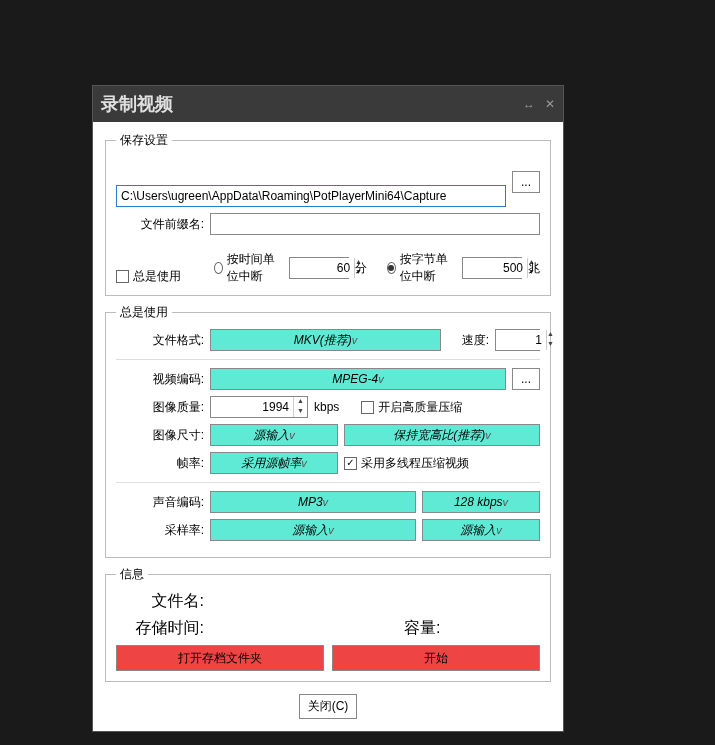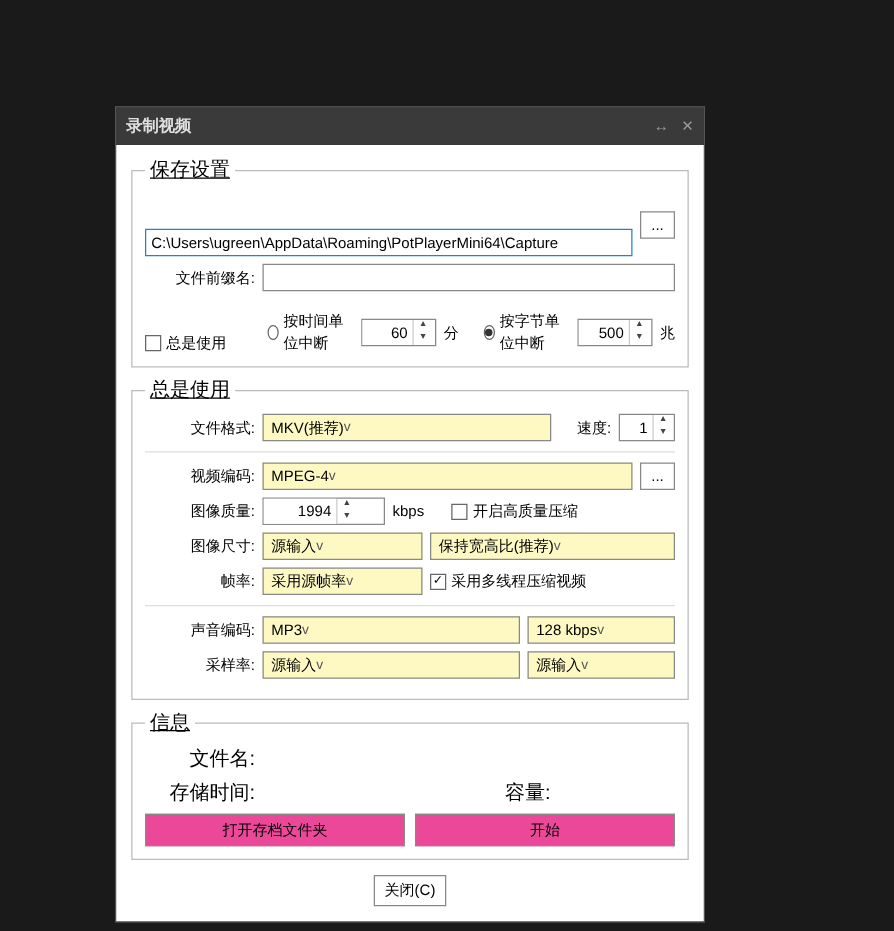--- a/index.html
+++ b/index.html
@@ -15,37 +15,36 @@
       border: 1px solid #555;
     }
     .titlebar {
       display: flex;
       align-items: center;
       justify-content: space-between;
       padding: 6px 8px;
       background: #3a3a3a;
       color: #e0e0e0;
     }
-    .titlebar-title { font-size: 13px; font-weight: bold; }
+    .titlebar-title { font-size: 18px; font-weight: bold; }
     .titlebar-controls { display: flex; gap: 10px; }
     .titlebar-btn { color: #999; cursor: pointer; font-size: 12px; }
     .body {
       background: #fff;
       padding: 10px 12px 12px 12px;
     }
     fieldset {
       border: 1px solid #bbb;
       padding: 8px 10px 10px 10px;
       margin-bottom: 8px;
       position: relative;
     }
     legend {
       padding: 0 4px;
-      font-size: 16px;
-      text-decoration: underline;
+      font-size: 12px;
     }
     .row {
       display: flex;
       align-items: center;
       margin-bottom: 6px;
       gap: 6px;
     }
     .label {
       width: 88px;
       text-align: right;
@@ -64,34 +63,36 @@
       width: 28px;
       height: 22px;
       border: 1px solid #888;
       background: #fff;
       cursor: pointer;
       font-size: 12px;
     }
     .dropdown {
       height: 22px;
       border: 1px solid #888;
-      background: #fef9c3;
-      display: flex;
-      align-items: center;
-      justify-content: flex-start;
+      background: #5eead4;
+      display: flex;
+      align-items: center;
+      justify-content: center;
       padding: 0 6px;
       cursor: pointer;
       font-size: 12px;
+      font-style: italic;
     }
     .dropdown .v { color: #555; font-size: 11px; }
     .spinner {
       height: 22px;
       width: 60px;
       display: flex;
       border: 1px solid #888;
+      padding-left: 24px;
     }
     .spinner input {
       border: none;
       width: 40px;
       text-align: right;
       padding-right: 4px;
       font-size: 12px;
       outline: none;
     }
     .spinner-arrows {
@@ -157,21 +158,21 @@
     .inforow .l2 { margin-left: 200px; }
     .btnrow {
       display: flex;
       gap: 8px;
       margin-top: 6px;
     }
     .wide-btn {
       flex: 1;
       height: 26px;
       border: 1px solid #888;
-      background: #ec4899;
+      background: #ef4444;
       cursor: pointer;
       font-size: 12px;
     }
     .close-row {
       text-align: center;
       margin-top: 12px;
     }
     .close-btn {
       padding: 3px 8px;
       border: 1px solid #888;

